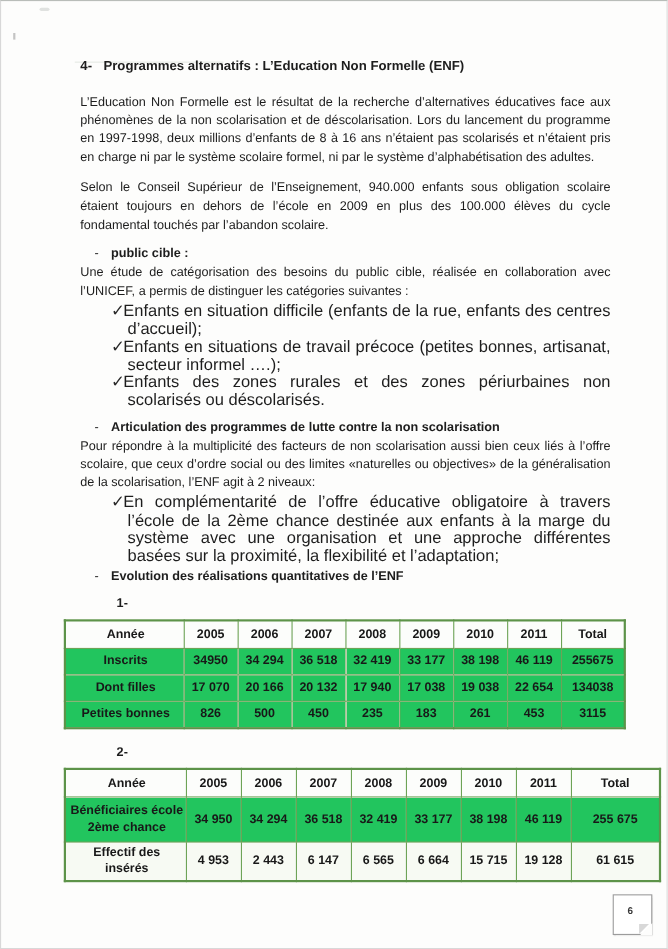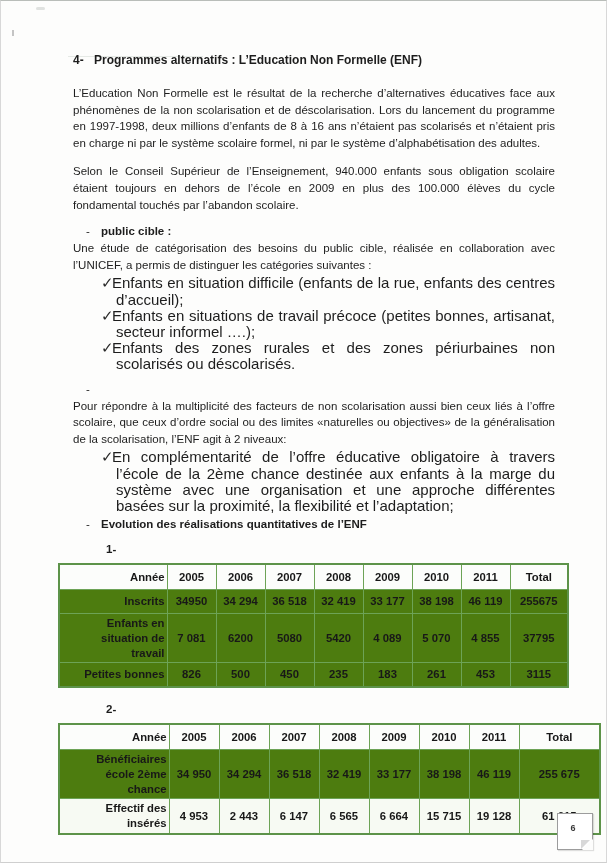--- a/index.html
+++ b/index.html
@@ -55,22 +55,22 @@
   }
   #table1{width:509px;}
   #table2{width:541px;}
   .gtable th,.gtable td{
     border:1.4px solid #6da356;
     text-align:center;vertical-align:middle;
     padding:2px 2px;line-height:1.3;
     overflow:hidden;
   }
   .gtable th{background:#fcfdfb;height:20px;}
-  .gtable td{background:#4d7c0f;height:19px;}
-  .gtable .lbl{text-align:right;padding-left:19px;}
+  .gtable td{background:#22c55e;height:19px;}
+  .gtable .lbl{text-align:center;padding-left:4px;}
   #table1 tbody tr:nth-child(4) td{height:34px;font-style:italic;}
   #table1 tbody tr:nth-child(5) td{height:23px;}
   #table2 tbody tr:nth-child(2) td{background:#f7faf3;}
   #table2 tbody tr:nth-child(1) td{height:36px;}
   .c-label1{width:108px;} .c-year1{width:49px;} .c-total1{width:58px;}
   .c-label2{width:110px;} .c-year2{width:50px;} .c-total2{width:81px;}
   .table-block{margin-bottom:2px;}
   
   .page-tab{
     position:absolute;left:556px;top:812px;width:36px;height:37px;
@@ -119,20 +119,21 @@
     <p class="para" style="margin-bottom:2px;">Une étude de catégorisation des besoins  du public cible, réalisée en collaboration avec l’UNICEF, a permis de distinguer les catégories suivantes :</p>
 
     <div class="checks-group">
       <p class="check-item"><span class="tick">✓</span><span>Enfants en situation difficile (enfants de la rue, enfants des centres d’accueil);</span></p>
       <p class="check-item"><span class="tick">✓</span><span>Enfants en situations de travail précoce (petites bonnes, artisanat, secteur informel ….);</span></p>
       <p class="check-item"><span class="tick">✓</span><span>Enfants  des zones rurales et des zones périurbaines non scolarisés ou déscolarisés.</span></p>
     </div>
 
     <div class="dash-line">
       <span class="marker">-</span>
+      <span>Articulation des programmes de lutte contre la non scolarisation</span>
     </div>
     <p class="para" style="margin-bottom:2px;">Pour répondre à la multiplicité des facteurs de non scolarisation aussi bien ceux  liés à l’offre scolaire, que ceux  d’ordre social ou des limites «naturelles ou objectives» de la généralisation de la scolarisation, l’ENF agit à 2 niveaux:</p>
 
     <div class="checks-group" style="margin-bottom:0;">
       <p class="check-item"><span class="tick">✓</span><span>En complémentarité de l’offre éducative obligatoire à travers l’école de la 2ème chance destinée aux enfants à la marge du système avec une organisation et une approche différentes basées sur la proximité, la flexibilité et l’adaptation;</span></p>
     </div>
 
     <div class="dash-line">
       <span class="marker">-</span>
       <span>Evolution des réalisations quantitatives de l’ENF</span>
@@ -173,29 +174,29 @@
               <td>34950</td>
               <td>34 294</td>
               <td>36 518</td>
               <td>32 419</td>
               <td>33 177</td>
               <td>38 198</td>
               <td>46 119</td>
               <td>255675</td>
             </tr>
             <tr>
-              <td class="lbl">Enfants en situation de travail</td>
-              <td>7 081</td>
-              <td>6200</td>
-              <td>5080</td>
-              <td>5420</td>
-              <td>4 089</td>
-              <td>5 070</td>
-              <td>4 855</td>
-              <td>37795</td>
+              <td class="lbl">Dont filles</td>
+              <td>17 070</td>
+              <td>20 166</td>
+              <td>20 132</td>
+              <td>17 940</td>
+              <td>17 038</td>
+              <td>19 038</td>
+              <td>22 654</td>
+              <td>134038</td>
             </tr>
             <tr>
               <td class="lbl">Petites bonnes</td>
               <td>826</td>
               <td>500</td>
               <td>450</td>
               <td>235</td>
               <td>183</td>
               <td>261</td>
               <td>453</td>

